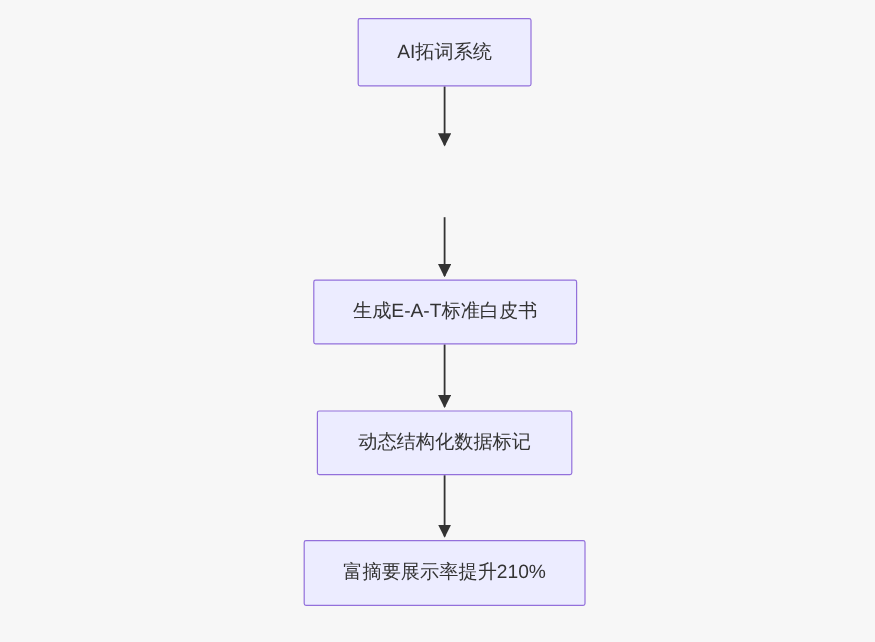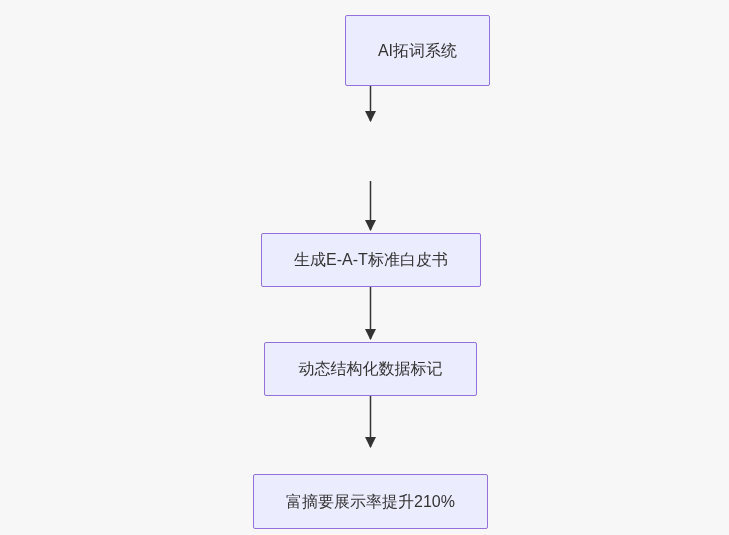--- a/index.html
+++ b/index.html
@@ -43,25 +43,25 @@
     border:1.5px solid var(--node-border);
     border-radius:2px;
     color:var(--node-text);
     font-size:16px;
     display:flex;
     align-items:center;
     justify-content:center;
     text-align:center;
     line-height:1.2;
   }
-  .node-1{left:298px;top:15px;width:145px;height:71px;margin-left:47px;}
+  .node-1{left:298px;top:15px;width:145px;height:57px;}
   .node-2{left:275px;top:124px;width:191px;height:57px;}
   .node-3{left:261px;top:233px;width:220px;height:54px;}
   .node-4{left:264px;top:342px;width:213px;height:54px;}
-  .node-5{left:253px;top:450px;width:235px;height:55px;margin-top:24px;}
+  .node-5{left:253px;top:450px;width:235px;height:55px;}
 </style>
 </head>
 <body>
 
 <div class="canvas">
 
   <svg class="edges" viewBox="0 0 729 535" xmlns="http://www.w3.org/2000/svg">
     <defs>
       <marker id="arrowhead" markerUnits="userSpaceOnUse" markerWidth="11" markerHeight="11" viewBox="0 0 10 10" refX="9" refY="5" orient="auto">
         <path class="arrowhead" d="M0,0 L10,5 L0,10 z"></path>

